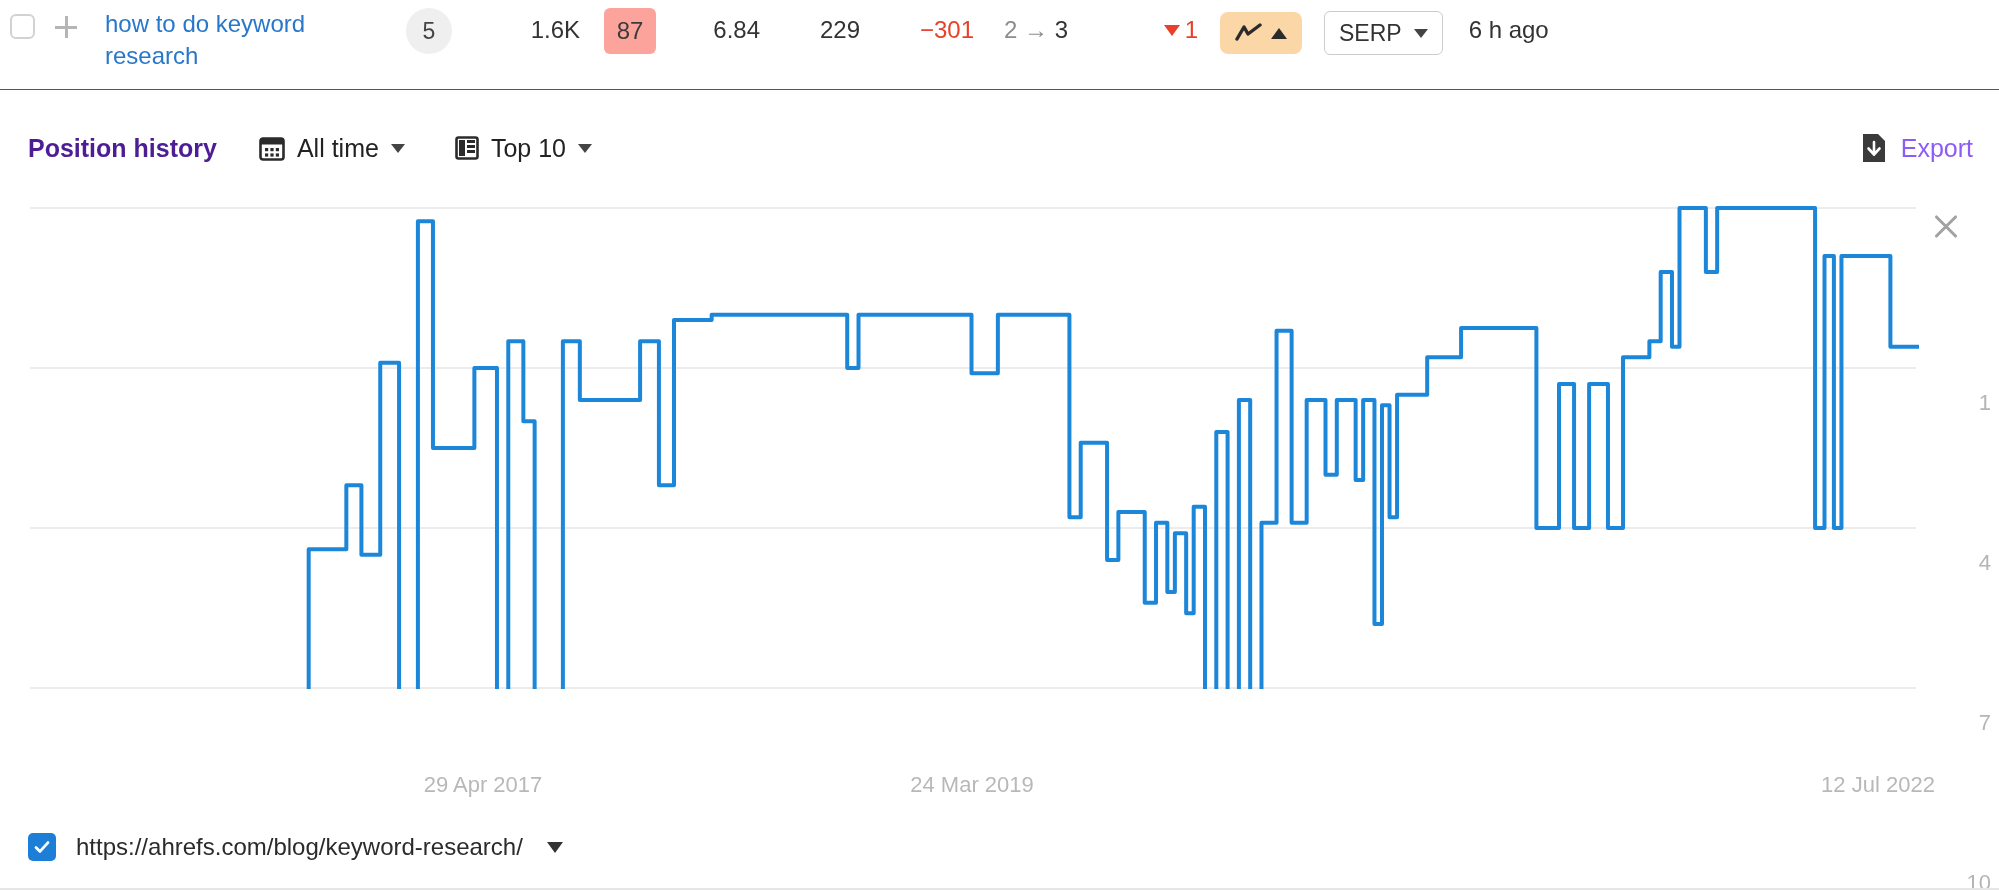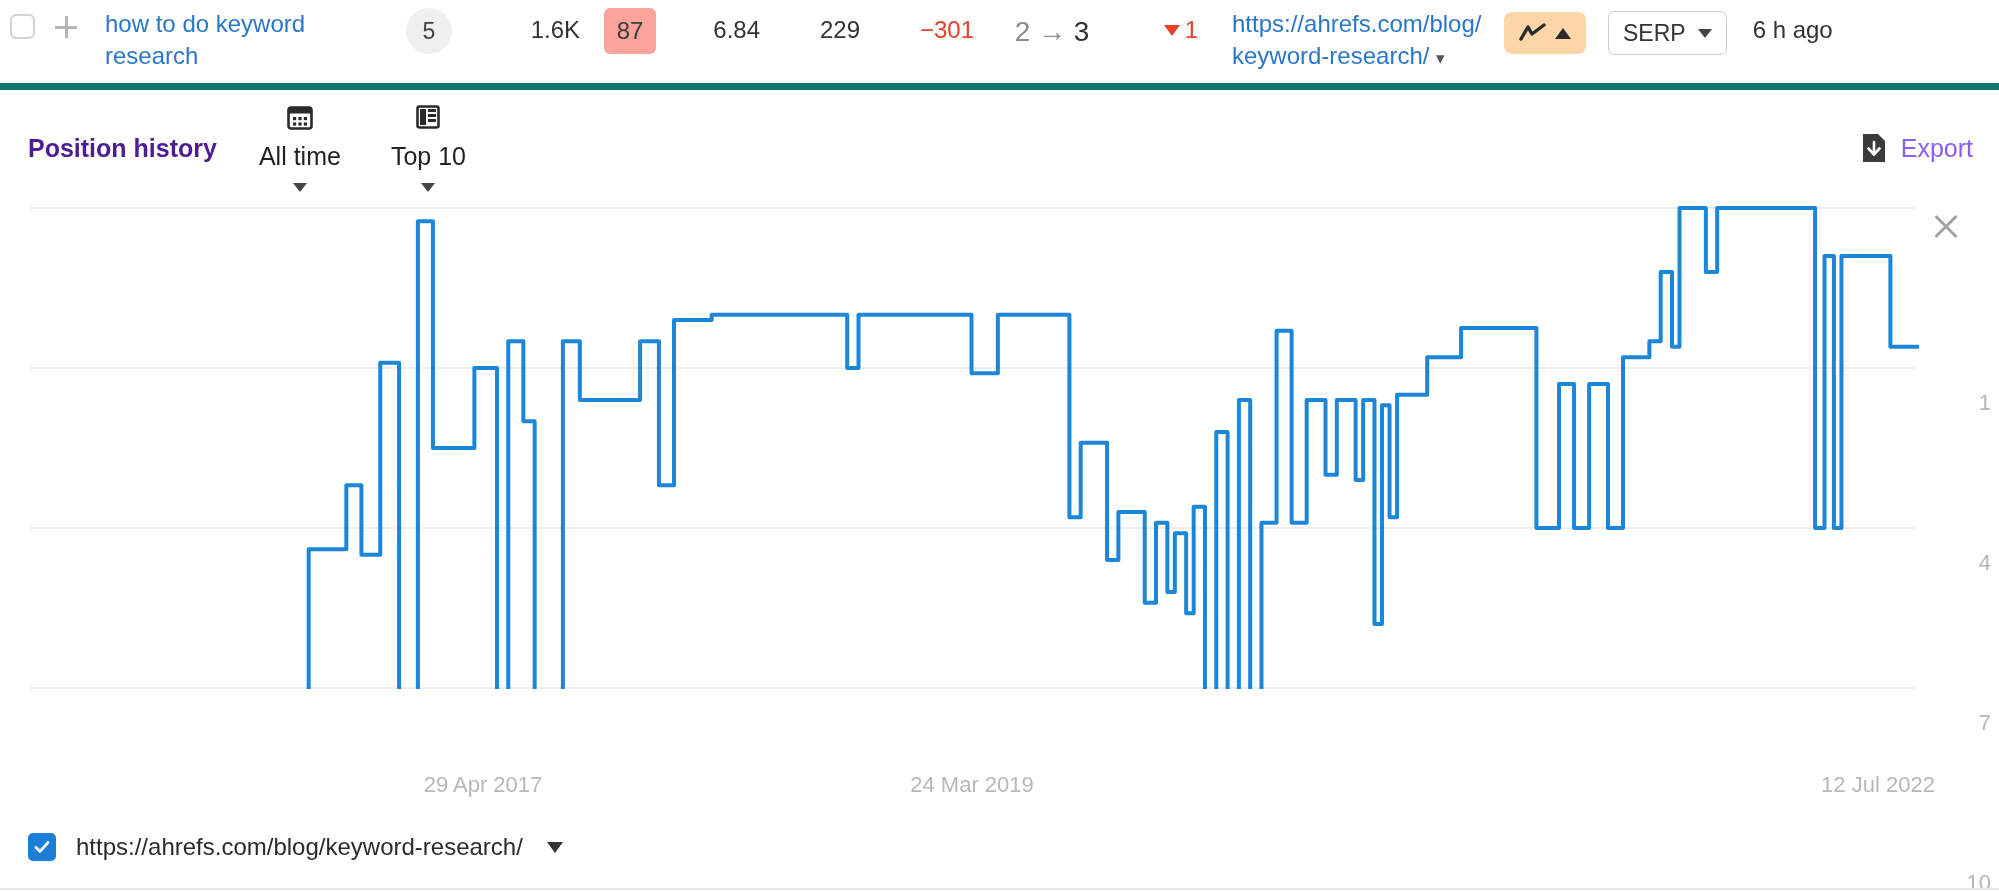--- a/index.html
+++ b/index.html
@@ -9,21 +9,21 @@
     background: #ffffff;
     font-family: "Liberation Sans", sans-serif;
     color: #333333;
     overflow: hidden;
   }
 
   
   .kw-row {
     position: relative;
     height: 90px;
-    border-bottom: 7px solid #0f766e;
+    border-bottom: 1px solid #0f766e;
     display: flex;
     align-items: flex-start;
     padding-top: 8px;
   }
   .checkbox-box {
     width: 25px; height: 25px;
     border: 2px solid #d2d2d2;
     border-radius: 6px;
     background: #fff;
     margin-left: 10px;
@@ -67,22 +67,22 @@
     background: #fca39b;
     border-radius: 6px;
     display: flex; align-items: center; justify-content: center;
     font-size: 24px; color: #3b3b3b;
     margin-left: 24px; flex: none;
   }
   .m-cpc { width: 78px; margin-left: 26px; }
   .m-traffic { width: 68px; margin-left: 32px; }
   .m-change { width: 84px; margin-left: 30px; color: #e8402a; }
   .m-posmove {
-    width: 96px; margin-left: 30px; font-size: 28px;
-    color: #8c8c8c; padding-top: 8px; text-align: center;
+    width: 96px; margin-left: 30px; font-size: 24px;
+    color: #8c8c8c; padding-top: 8px; text-align: left;
   }
   .m-posmove .new { color: #333; }
   .m-diff {
     width: 72px; margin-left: 26px; font-size: 24px; color: #e8402a;
     padding-top: 8px; text-align: right;
     display: flex; align-items: center; justify-content: flex-end; gap: 5px;
   }
   .tri-down {
     width: 0; height: 0;
     border-left: 8px solid transparent;
@@ -131,21 +131,21 @@
   .toolbar {
     height: 68px;
     display: flex; align-items: center;
     padding: 0 26px 0 28px;
     position: relative;
     margin-top: 24px;
   }
   .panel-title { font-size: 25px; font-weight: bold; color: #4c1d95; }
   .tb-ctl {
     display: flex; align-items: center; gap: 12px;
-    font-size: 25px; color: #222; cursor: pointer; flex-direction: column;
+    font-size: 25px; color: #222; cursor: pointer;
   }
   .tb-all-time { margin-left: 42px; }
   .tb-top10 { margin-left: 50px; }
   .export-btn {
     margin-left: auto; display: flex; align-items: center; gap: 14px;
     font-size: 25px; color: #8b5cf6; cursor: pointer;
   }
 
   .icon-cal, .icon-table, .icon-export { flex: none; display: inline-block; }
 
@@ -221,24 +221,20 @@
     <span>2</span>
     <span>→</span>
     <span class="new">3</span>
   </div>
 
   <div class="m-diff">
     <span class="tri-down"></span>
     <span>1</span>
   </div>
 
-  <div class="url-cell">
-    <span>https://ahrefs.com/blog/keyword-research/</span>
-    <span class="caret">▾</span>
-  </div>
 
   <div class="chart-badge">
     <svg width="28" height="20" viewBox="0 0 28 20">
       <path d="M2 16 L9 4 L13 11 L25 2" stroke="#2b2b2b" stroke-width="3.4" fill="none" stroke-linejoin="round" stroke-linecap="round"></path>
     </svg>
     <span class="tri-up-sm"></span>
   </div>
 
   <div class="serp-btn">
     <span>SERP</span>

